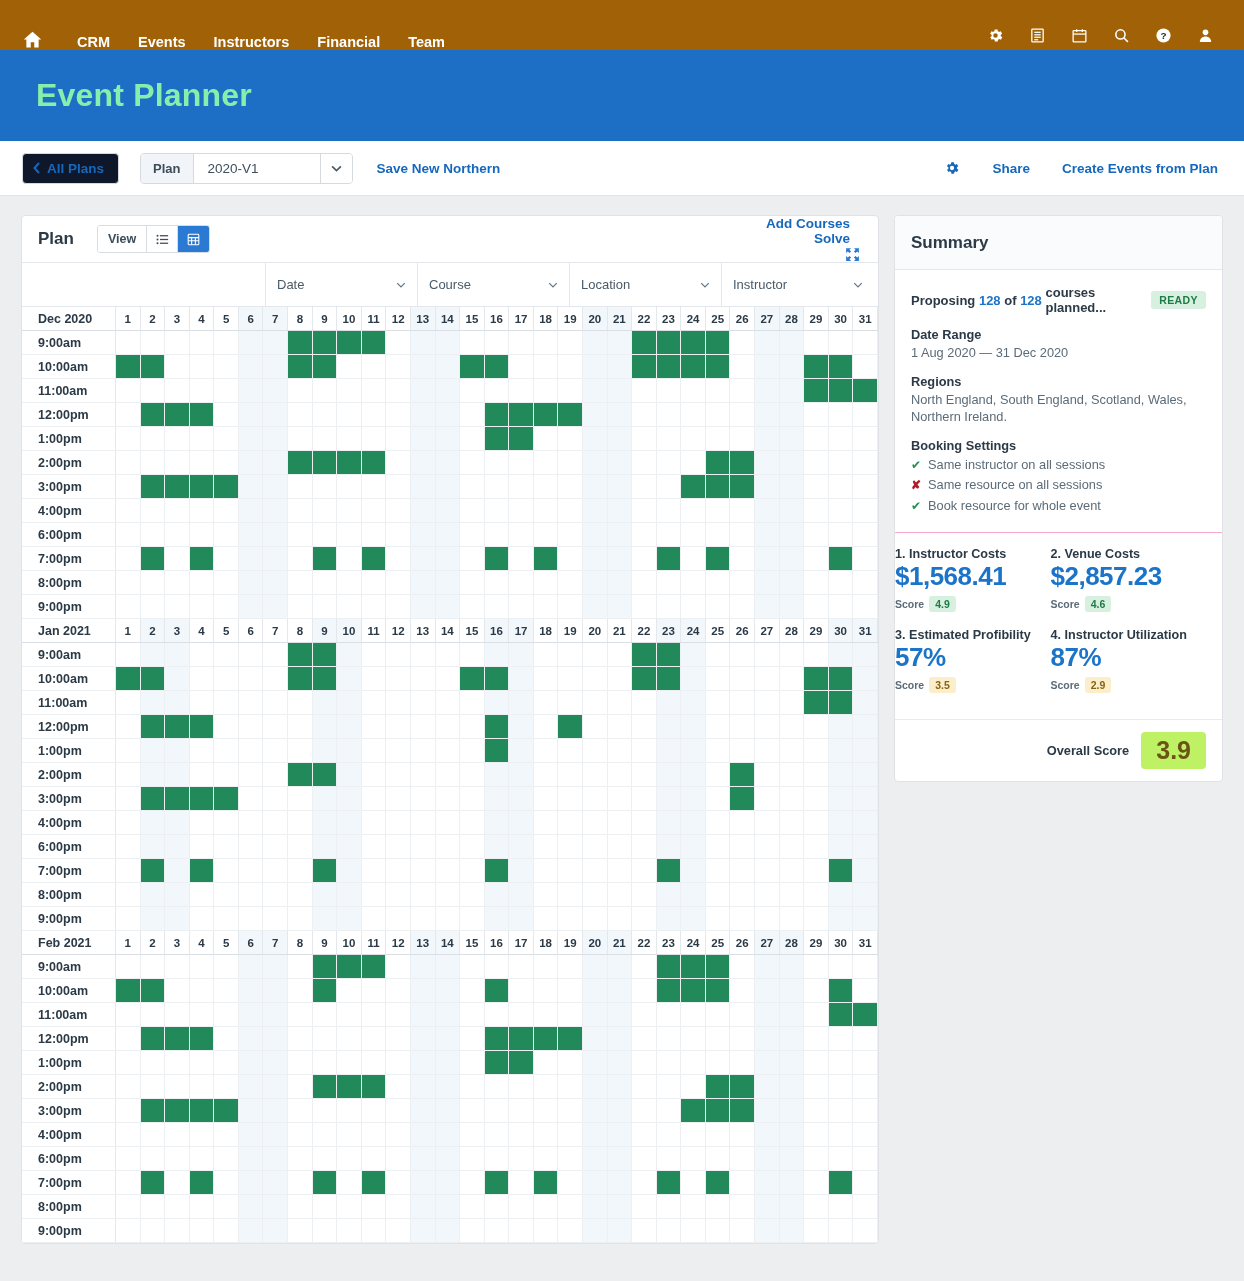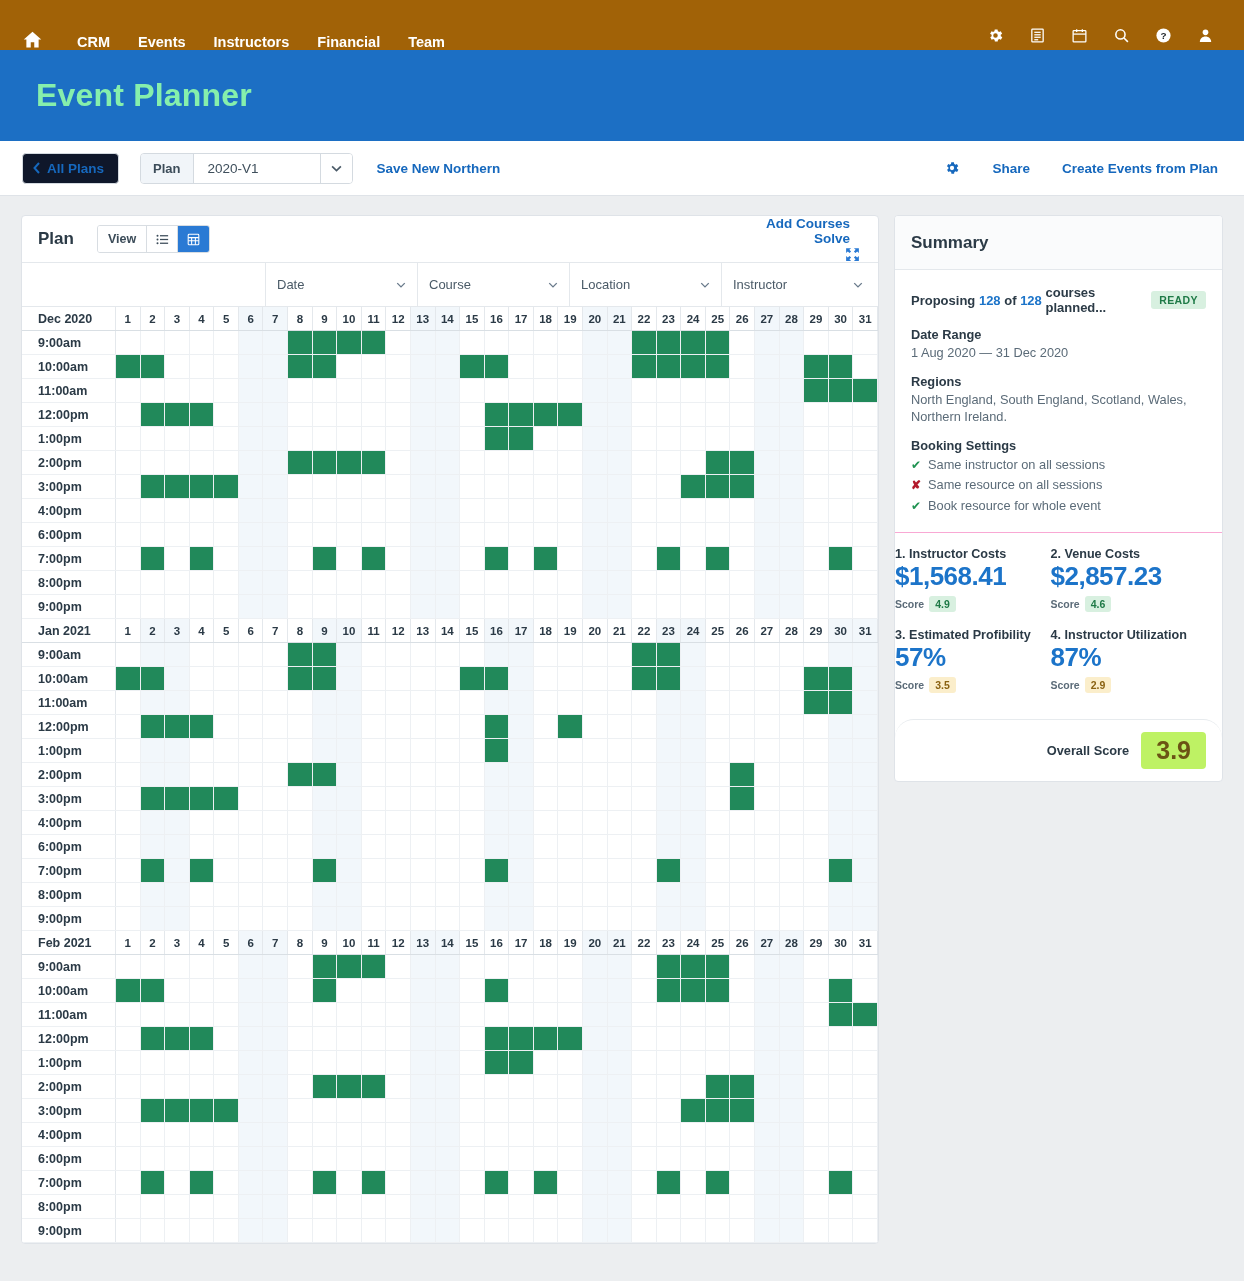--- a/index.html
+++ b/index.html
@@ -300,21 +300,20 @@
   .metric .mscore .sv { margin-left: 5px; padding: 2px 6px; border-radius: 3px; }
   .sv.green { background: #d8f0e0; color: #1f7a47; }
   .sv.amber { background: #fbeecb; color: #8a6212; }
   .overall {
     border-top: 1px solid #e7ebee;
     padding: 12px 16px;
     display: flex;
     align-items: center;
     justify-content: flex-end;
     gap: 12px;
-    border-radius: 19px;
   }
   .overall .olabel { font-size: 12.8px; font-weight: bold; color: #2b3a46; }
   .overall .oval {
     background: #bef264;
     color: #6b5315;
     font-size: 25px;
     font-weight: bold;
     padding: 4px 15px;
     border-radius: 4px;
   }

